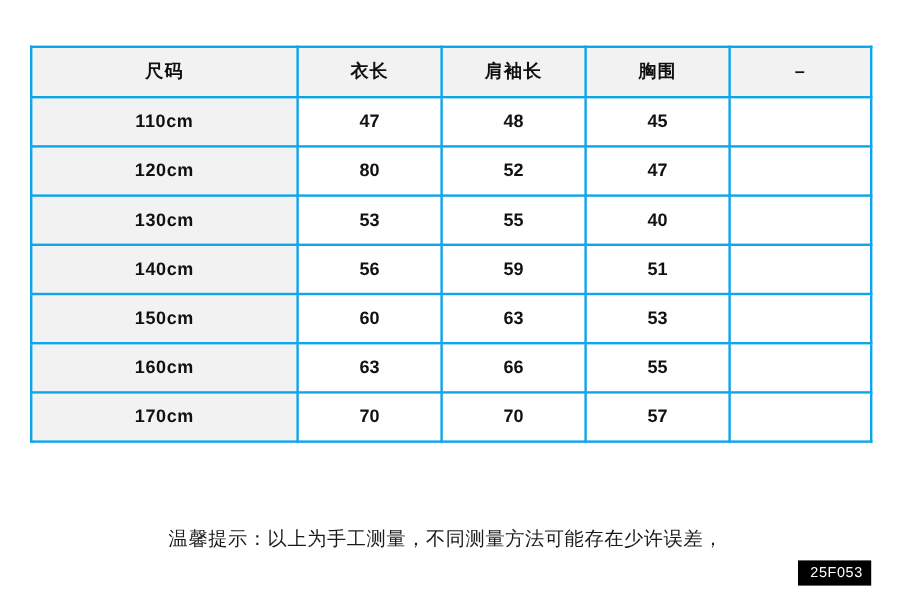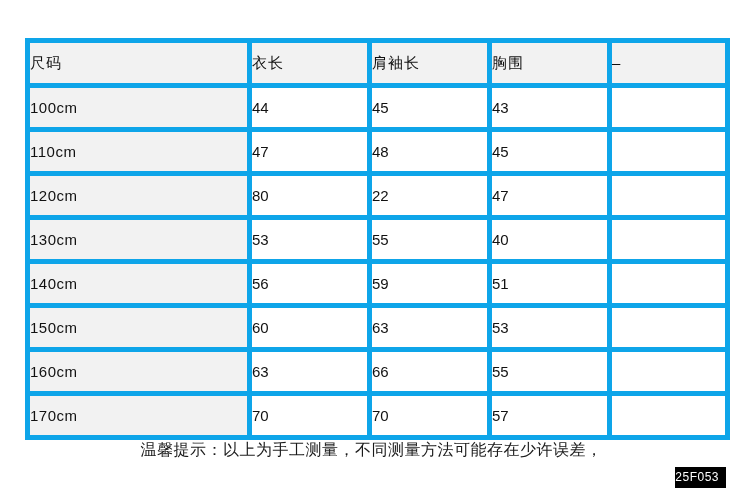--- a/index.html
+++ b/index.html
@@ -26,23 +26,23 @@
     top: 38px;
     width: 700px;
   }
   table.size-table {
     border-collapse: collapse;
     width: 700px;
     table-layout: fixed;
   }
   table.size-table th,
   table.size-table td {
-    border: 5px solid #0ea5e9;
-    text-align: left;
-    font-weight: normal;
+    border: 2px solid #0ea5e9;
+    text-align: center;
+    font-weight: bold;
     font-size: 15px;
     color: #111111;
     padding: 0;
     height: 39px;
     line-height: 39px;
   }
   table.size-table thead th {
     background: #f2f2f2;
     height: 40px;
     line-height: 40px;
@@ -75,21 +75,21 @@
     line-height: 30px;
     letter-spacing: 0.5px;
   }
   .code-badge {
     position: absolute;
     right: 24px;
     bottom: 12px;
     background: #000000;
     color: #ffffff;
     font-size: 12px;
-    padding: 3px 7px 4px 0;
+    padding: 3px 7px 4px 10px;
     letter-spacing: 0.5px;
     font-family: "Liberation Sans", "DejaVu Sans", sans-serif;
   }
 </style>
 </head>
 <body>
 
 <div class="page">
 
   <div class="table-wrap">
@@ -105,37 +105,30 @@
         <tr>
           <th>尺码</th>
           <th>衣长</th>
           <th>肩袖长</th>
           <th>胸围</th>
           <th>–</th>
         </tr>
       </thead>
       <tbody>
         <tr>
-          <td class="col-size">100cm</td>
-          <td>44</td>
-          <td>45</td>
-          <td>43</td>
-          <td class="col-empty"></td>
-        </tr>
-        <tr>
           <td class="col-size">110cm</td>
           <td>47</td>
           <td>48</td>
           <td>45</td>
           <td class="col-empty"></td>
         </tr>
         <tr>
           <td class="col-size">120cm</td>
           <td>80</td>
-          <td>22</td>
+          <td>52</td>
           <td>47</td>
           <td class="col-empty"></td>
         </tr>
         <tr>
           <td class="col-size">130cm</td>
           <td>53</td>
           <td>55</td>
           <td>40</td>
           <td class="col-empty"></td>
         </tr>

